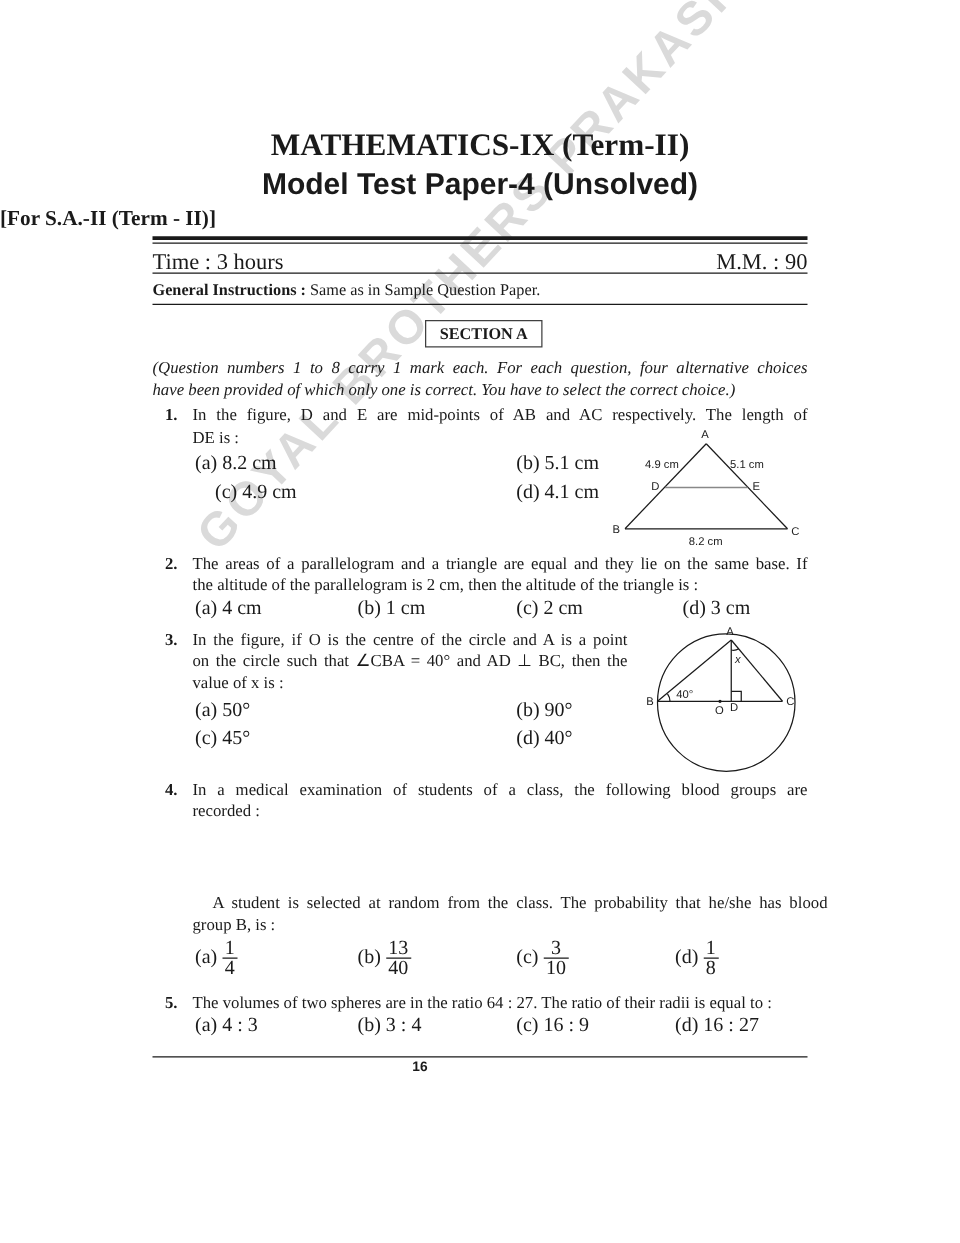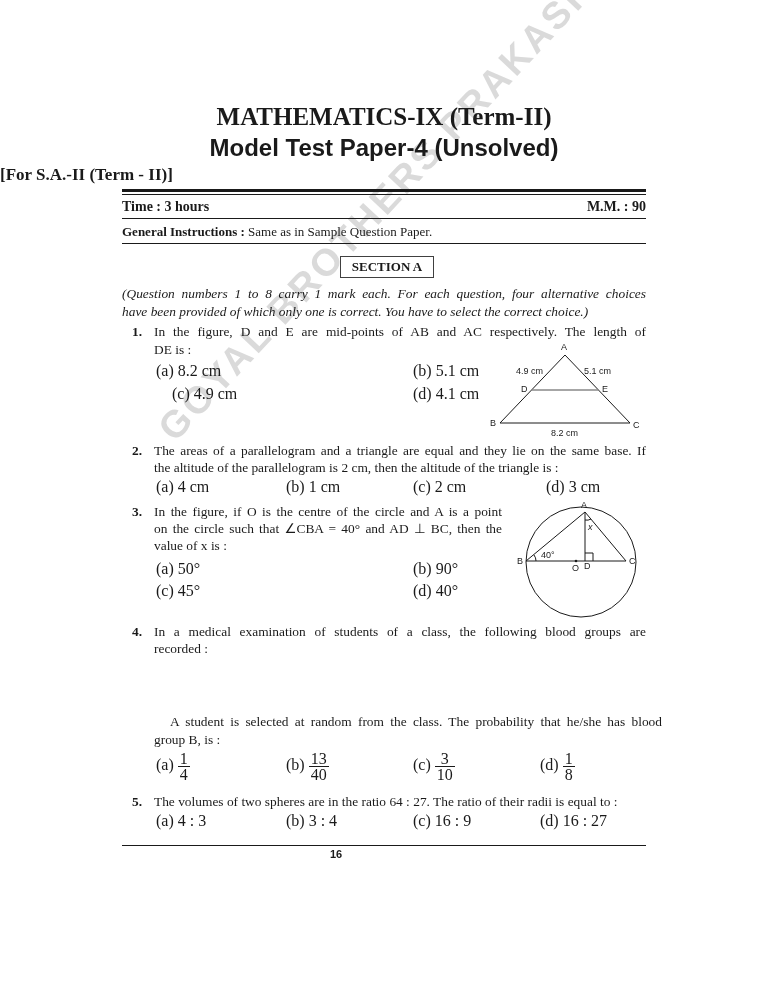--- a/index.html
+++ b/index.html
@@ -3,21 +3,21 @@
 <meta charset="utf-8">
 <style>
   html, body { margin: 0; padding: 0; background: #ffffff; }
   body { width: 768px; height: 994px; position: relative; overflow: hidden; color: #1a1a1a; font-family: "Liberation Serif", serif; }
   .abs { position: absolute; }
   .title1 { left: 0; width: 768px; top: 103px; text-align: center; font-family: "Liberation Serif", serif; font-weight: bold; font-size: 25px; }
   .title2 { left: 0; width: 768px; top: 134px; text-align: center; font-family: "Liberation Sans", sans-serif; font-weight: bold; font-size: 24px; }
   .title3 { left: 0; width: 761px; top: 165px; text-align: left; font-family: "Liberation Serif", serif; font-weight: bold; font-size: 17px; }
   .rule-thick { left: 122px; width: 524px; top: 189px; height: 3px; background: #1a1a1a; }
   .rule-thin { left: 122px; width: 524px; height: 1px; background: #1a1a1a; }
-  .hdr { font-weight: bold; font-size: 14px; }
+  .hdr { font-weight: normal; font-size: 18px; }
   .body-text { font-size: 13.4px; line-height: 18px; }
   .section-box { left: 340px; top: 256px; width: 92px; height: 20px; border: 1px solid #404040; text-align: center; font-weight: bold; font-size: 13px; line-height: 20px; }
   .italic { font-style: italic; }
   .qnum { font-weight: bold; }
   .justify { text-align: justify; text-align-last: justify; }
   .opt { font-size: 16px; }
   table.bg { border-collapse: collapse; font-size: 13.4px; }
   table.bg td { border: 1px solid #1a1a1a; text-align: center; height: 19px; padding: 0; }
   .frac { display: inline-block; vertical-align: middle; text-align: center; line-height: 15px; }
   .frac .num { display: block; border-bottom: 1px solid #1a1a1a; padding: 0 2px; }

